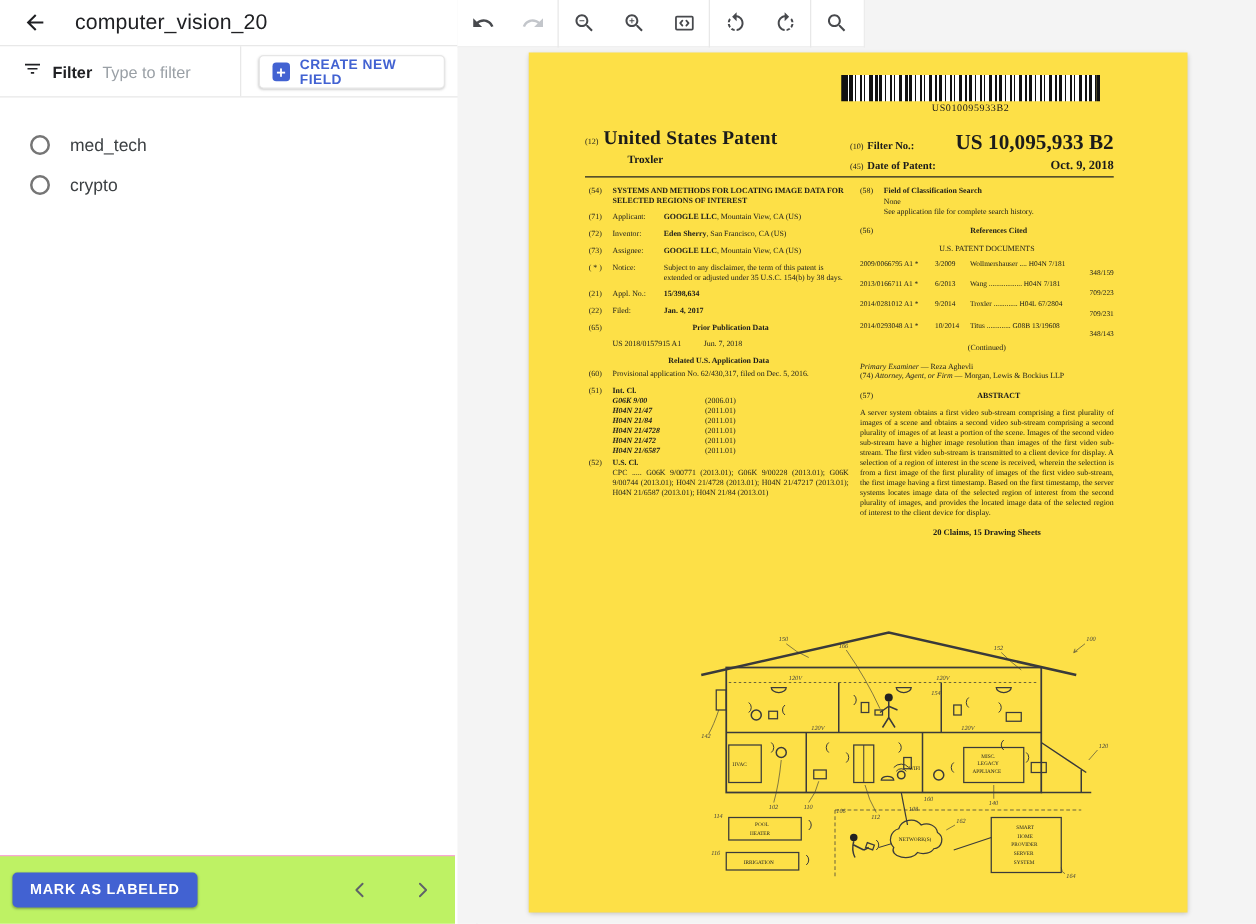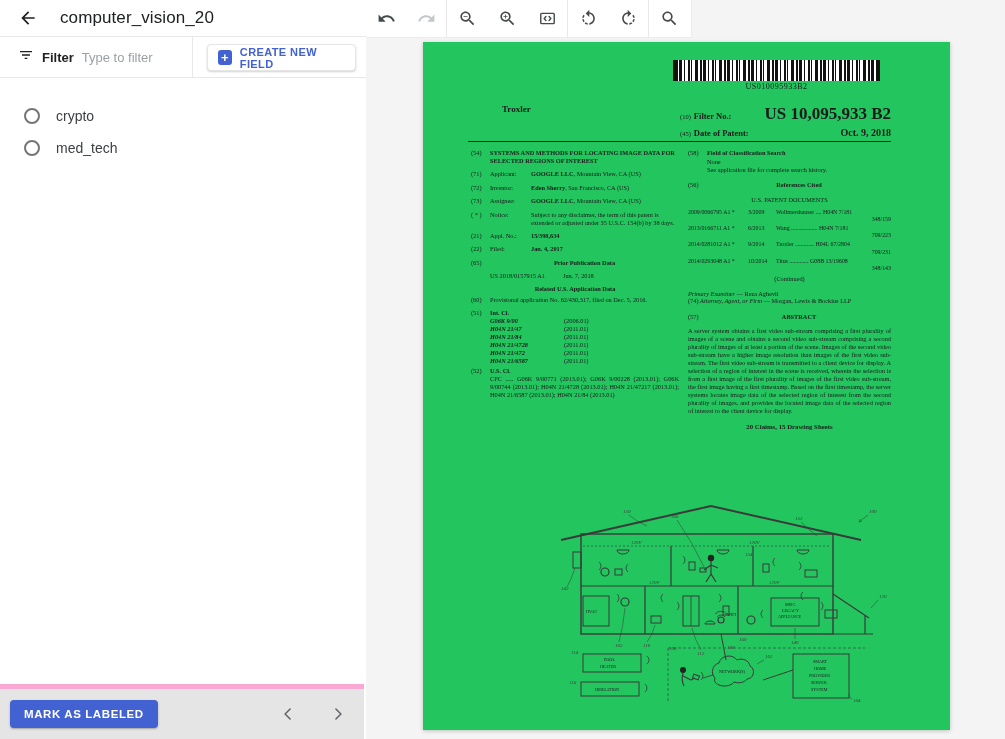--- a/index.html
+++ b/index.html
@@ -30,40 +30,40 @@
 
   .options { padding:22px 0 0 0; }
   .option-row { display:flex; align-items:center; gap:16px; padding:0 16px 0 24px; height:32px; cursor:pointer; }
   .radio { width:16px; height:16px; border-radius:50%; border:2px solid #757575; position:relative; flex:0 0 auto; }
   .radio.sel { border-color:#3d6bd6; }
   .radio.sel::after { content:""; position:absolute; left:2px; top:2px; width:8px; height:8px;
     border-radius:50%; background:#3d6bd6; }
   .option-label { font-size:14px; color:#3c4043; }
 
   .lp-footer { position:absolute; left:0; bottom:0; width:364px; height:55px;
-    border-top:5px solid #f9a8d4; background:#e5e5e5; display:flex; align-items:center; }
+    border-top:1px solid #f9a8d4; background:#bef264; display:flex; align-items:center; }
   .mark-btn { margin-left:10px; height:28px; padding:0 14px; border:none; border-radius:4px;
     color:#fff; font-size:11.5px; font-weight:bold; letter-spacing:.6px; cursor:pointer;
     box-shadow:0 1px 2px rgba(0,0,0,.3); font-family:"Liberation Sans",sans-serif; }
   .pager { margin-left:auto; display:flex; gap:26px; padding-right:14px; }
   .pager-btn { width:24px; height:24px; display:flex; align-items:center; justify-content:center; cursor:pointer; }
 
   
   .right-panel { position:absolute; left:366px; top:0; width:639px; height:739px; background:#f4f4f4; }
   .toolbar { position:absolute; left:0; top:0; width:326px; height:38px; background:#fff;
     border-bottom:1px solid #ececec; border-right:1px solid #ececec;
     display:flex; align-items:center; }
   .tb-icon { width:40px; height:38px; display:flex; align-items:center; justify-content:center; cursor:pointer; }
   .tb-sep { width:1px; height:38px; background:#e8e8e8; }
   .ic { fill:#47494d; }
   .ic-dis { fill:#c3c6cb; }
   .ic-stroke { stroke:#47494d; fill:none; stroke-width:1.8; stroke-linecap:round; stroke-linejoin:round; }
 
   
-  .page { position:absolute; left:57px; top:42px; width:527px; height:688px; background:#22c55e;
+  .page { position:absolute; left:57px; top:42px; width:527px; height:688px; background:#fde047;
     box-shadow:0 1px 4px rgba(0,0,0,.22); font-family:"Liberation Serif", serif; color:#1b1b1b; }
   .barcode-wrap { position:absolute; left:250px; top:18px; width:207px; text-align:center; }
   .bars { height:21px; border-left:3px solid #111; border-right:3px solid #111;
     background:repeating-linear-gradient(90deg,#111 0 2px,#fff 2px 3px,#111 3px 6px,#fff 6px 8px,
       #111 8px 9px,#fff 9px 12px,#111 12px 14px,#fff 14px 15px,#111 15px 16px,#fff 16px 19px,
       #111 19px 22px,#fff 22px 24px); }
   .barcode-text { font-size:8px; margin-top:1px; letter-spacing:.5px; }
 
   .pat-header { position:absolute; left:45px; top:60px; width:423px; display:flex; }
   .ph-left { width:212px; }
@@ -137,25 +137,25 @@
     <div class="filter-sep"></div>
     <div class="create-btn">
       <span class="plus-box" style="background:#4262d2">+</span>
       <span class="create-label" style="color:#4262d2">CREATE NEW FIELD</span>
     </div>
   </div>
 
   <div class="options">
     <div class="option-row">
       <span class="radio"></span>
-      <span class="option-label">crypto</span>
+      <span class="option-label">med_tech</span>
     </div>
     <div class="option-row">
       <span class="radio"></span>
-      <span class="option-label">med_tech</span>
+      <span class="option-label">crypto</span>
     </div>
   </div>
 
   <div class="lp-footer">
     <button class="mark-btn" style="background:#4262d2">MARK AS LABELED</button>
     <div class="pager">
       <div class="pager-btn">
         <svg width="20" height="20" viewBox="0 0 24 24">
             <path class="ic-stroke" style="stroke:#5f6368" d="M14.5 6l-6 6 6 6"></path>
           </svg>
@@ -220,20 +220,24 @@
 
   <div class="page">
 
     <div class="barcode-wrap">
       <div class="bars"></div>
       <div class="barcode-text">US010095933B2</div>
     </div>
 
     <div class="pat-header">
       <div class="ph-left">
+        <div class="ph-title-row">
+          <span class="ph-num">(12)</span>
+          <span class="ph-title">United States Patent</span>
+        </div>
         <div class="ph-inventor">Troxler</div>
       </div>
       <div class="ph-right">
         <div class="ph-row">
           <span class="ph-num">(10)</span>
           <span class="ph-lab">Filter No.:</span>
           <span class="ph-val big">US 10,095,933 B2</span>
         </div>
         <div class="ph-row">
           <span class="ph-num">(45)</span>

